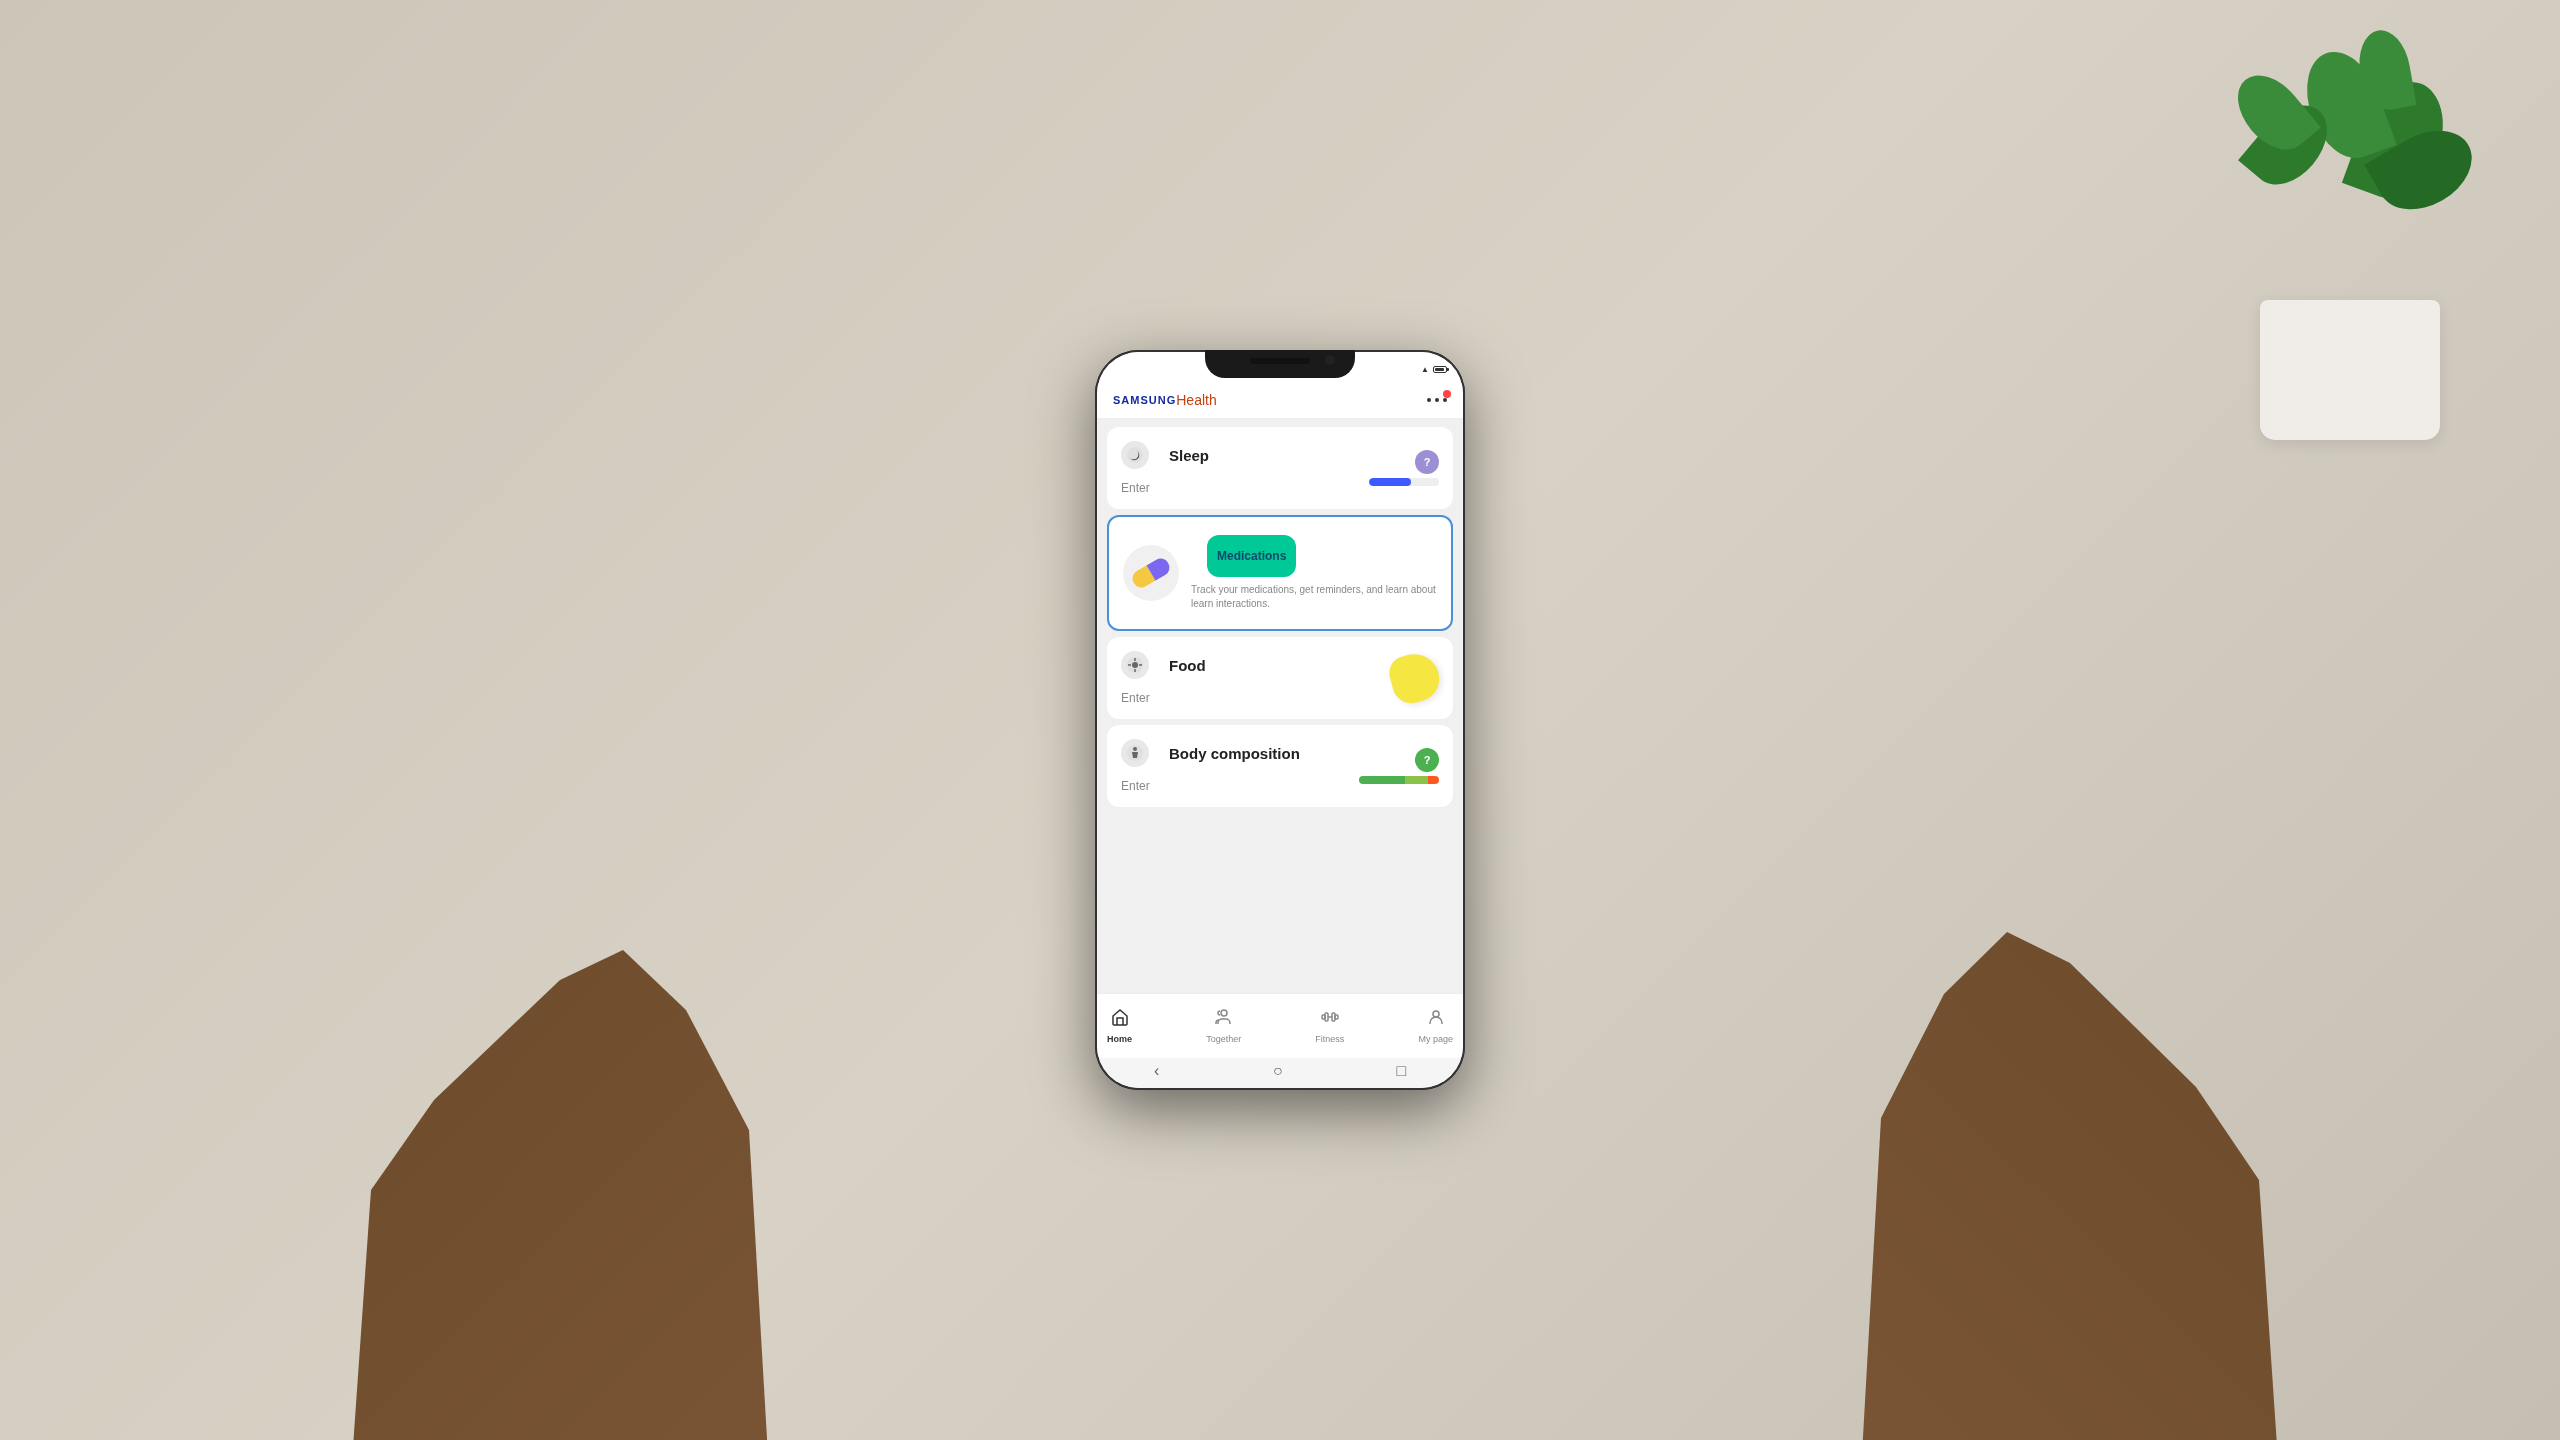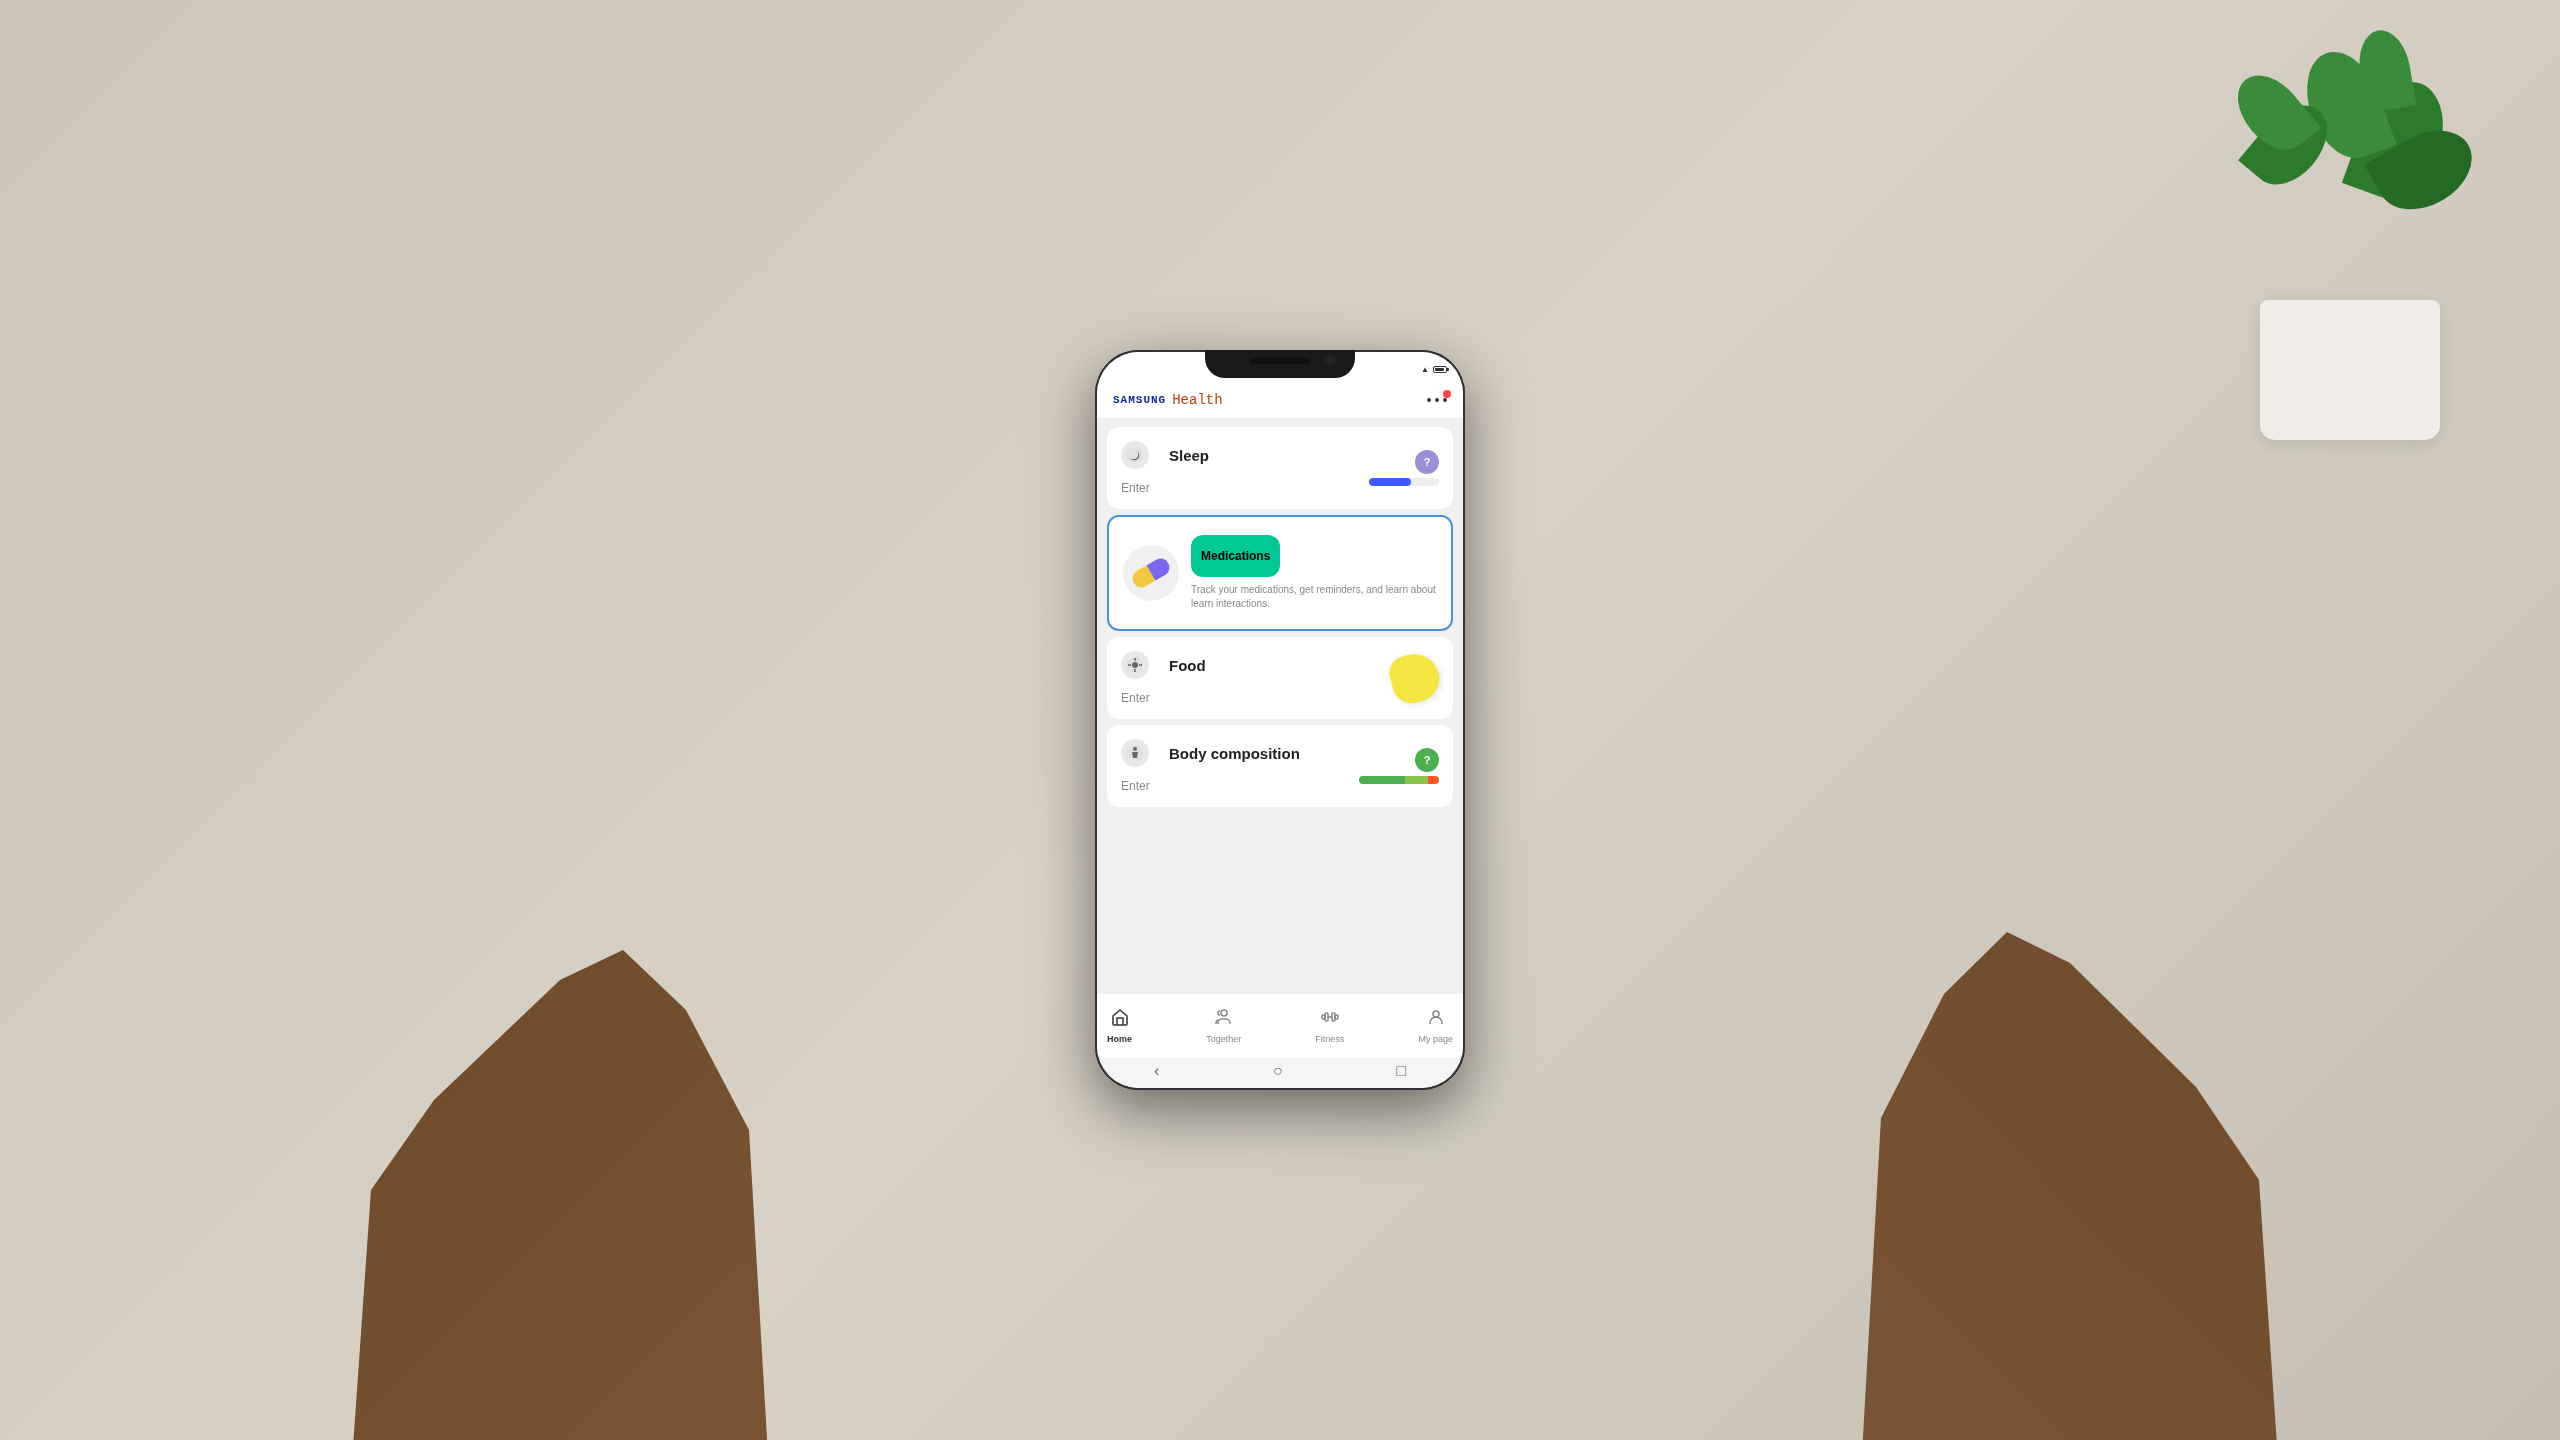--- a/index.html
+++ b/index.html
@@ -80,22 +80,21 @@
       display: flex;
       align-items: center;
       justify-content: space-between;
       border-bottom: 1px solid #eee;
       flex-shrink: 0;
     }
 
     .app-header-logo {
       display: flex;
       align-items: center;
-      gap: 6px;
-      font-family: Liberation Mono, monospace;
+      gap: 0;
     }
 
     .samsung-text {
       font-size: 11px;
       font-weight: 700;
       letter-spacing: 1px;
       color: #1428a0;
       text-transform: uppercase;
     }
 
@@ -269,26 +268,27 @@
       background: #7b68ee;
     }
 
     .medications-text {
       flex: 1;
     }
 
     .medications-badge {
       display: inline-block;
       background: #00c896;
-      color: #000000;
+      color: #0c4a6e;
       font-size: 12px;
       font-weight: 600;
       padding: 14px 10px;
       border-radius: 12px;
       margin-bottom: 6px;
+      margin-left: 16px;
     }
 
     .medications-desc {
       font-size: 10px;
       color: #888;
       line-height: 1.4;
     }
 
     
     .body-comp-decoration {

